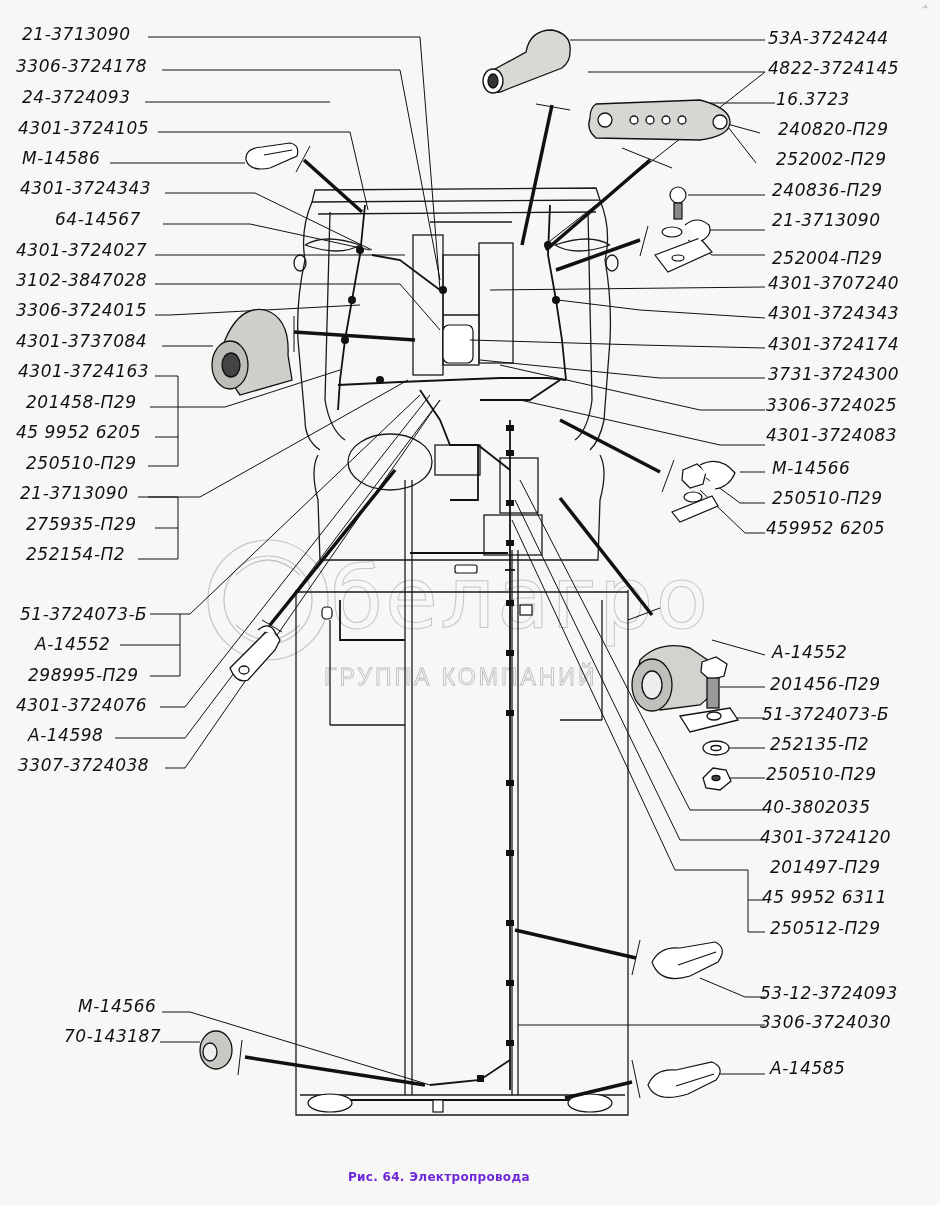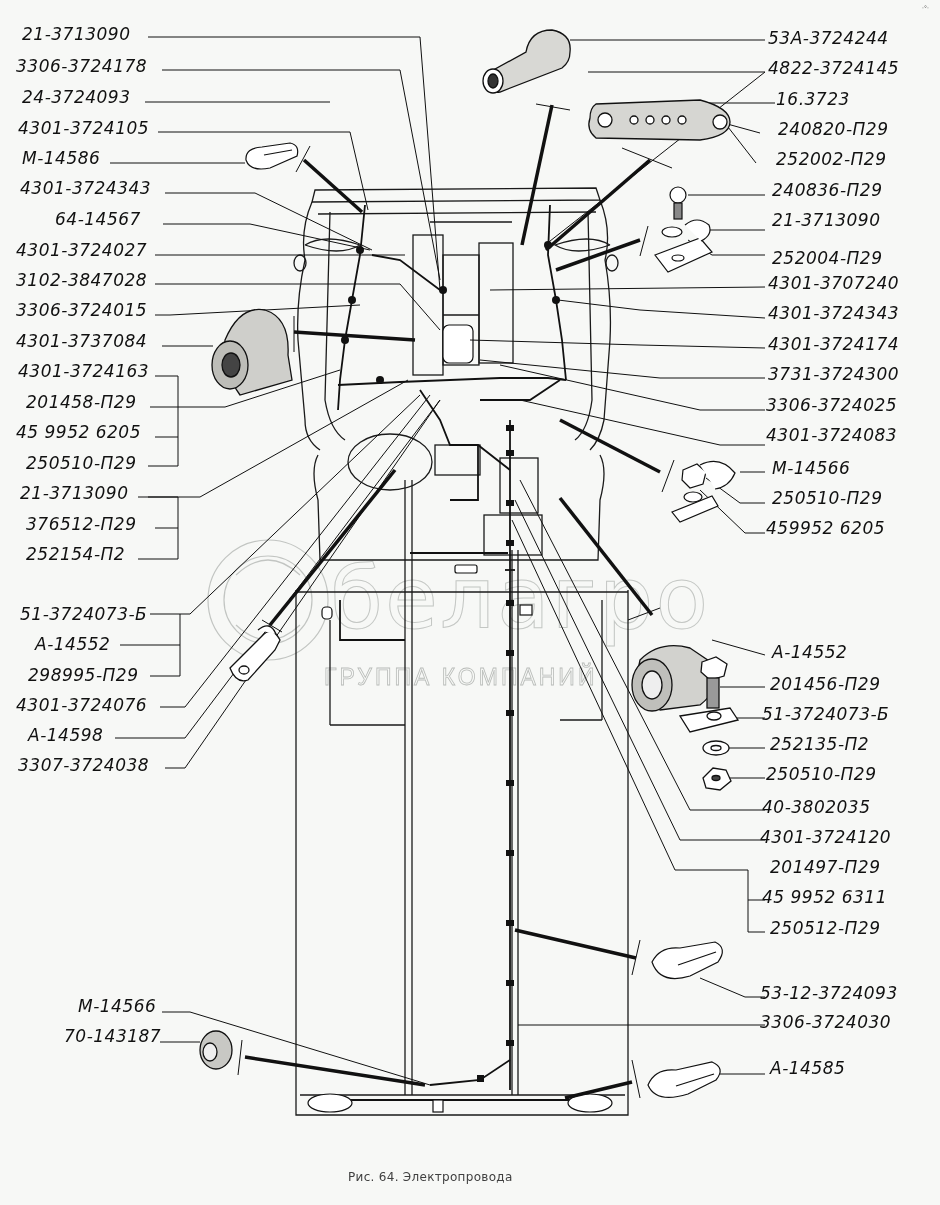--- a/index.html
+++ b/index.html
@@ -3,21 +3,21 @@
 <meta charset="utf-8">
 <style>
   html, body { margin: 0; padding: 0; background: #f7f8f6; }
   body { width: 940px; height: 1205px; position: relative; overflow: hidden;
          font-family: "DejaVu Sans", sans-serif; color: #111; }
   #stage { position: absolute; left: 0; top: 0; width: 940px; height: 1205px; }
   svg { position: absolute; left: 0; top: 0; }
   .lbl { position: absolute; font-family: "DejaVu Sans", sans-serif; font-style: italic;
          font-size: 17px; letter-spacing: 0.5px; color: #111; white-space: nowrap; line-height: 20px; }
   .caption { position: absolute; left: 348px; top: 1170px; font-family: "DejaVu Sans", sans-serif;
-             font-size: 12px; font-weight: normal; color: #404040; letter-spacing: 0.3px; }
+             font-size: 12px; font-weight: bold; color: #6d28d9; letter-spacing: 0.3px; }
   .wm-text { position: absolute; left: 324px; top: 664px; font-family: Liberation Sans, sans-serif;
              font-size: 23px; letter-spacing: 3px; color: transparent;
              -webkit-text-stroke: 0.8px #b9bcb9; }
   .wm-brand { position: absolute; left: 330px; top: 548px; font-family: "DejaVu Sans", sans-serif;
               font-size: 86px; letter-spacing: 2px; color: transparent;
               -webkit-text-stroke: 1px #c4c7c4; }
   .cornermark { position: absolute; left: 922px; top: 4px; font-size: 6px; color: #444; }
 </style>
 </head>
 <body>
@@ -303,21 +303,21 @@
   <div class="lbl" style="left:55px;top:209px">64-14567</div>
   <div class="lbl" style="left:16px;top:240px">4301-3724027</div>
   <div class="lbl" style="left:16px;top:270px">3102-3847028</div>
   <div class="lbl" style="left:16px;top:300px">3306-3724015</div>
   <div class="lbl" style="left:16px;top:331px">4301-3737084</div>
   <div class="lbl" style="left:18px;top:361px">4301-3724163</div>
   <div class="lbl" style="left:26px;top:392px">201458-П29</div>
   <div class="lbl" style="left:16px;top:422px">45 9952 6205</div>
   <div class="lbl" style="left:26px;top:453px">250510-П29</div>
   <div class="lbl" style="left:20px;top:483px">21-3713090</div>
-  <div class="lbl" style="left:26px;top:514px">376512-П29</div>
+  <div class="lbl" style="left:26px;top:514px">275935-П29</div>
   <div class="lbl" style="left:26px;top:544px">252154-П2</div>
   <div class="lbl" style="left:20px;top:604px">51-3724073-Б</div>
   <div class="lbl" style="left:35px;top:634px">А-14552</div>
   <div class="lbl" style="left:28px;top:665px">298995-П29</div>
   <div class="lbl" style="left:16px;top:695px">4301-3724076</div>
   <div class="lbl" style="left:28px;top:725px">А-14598</div>
   <div class="lbl" style="left:18px;top:755px">3307-3724038</div>
 
   <div class="lbl" style="left:768px;top:28px">53А-3724244</div>
   <div class="lbl" style="left:768px;top:58px">4822-3724145</div>

